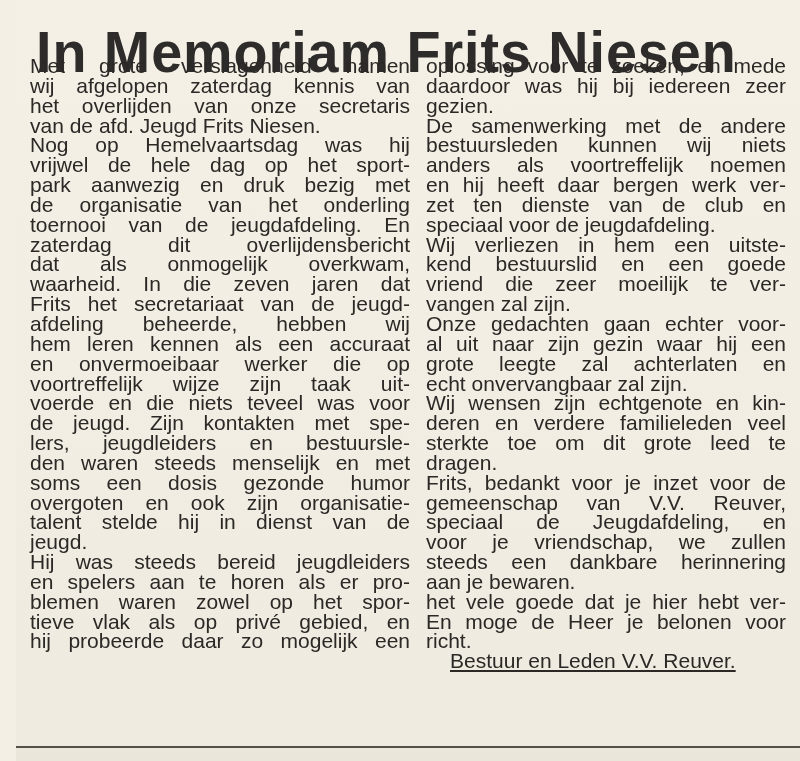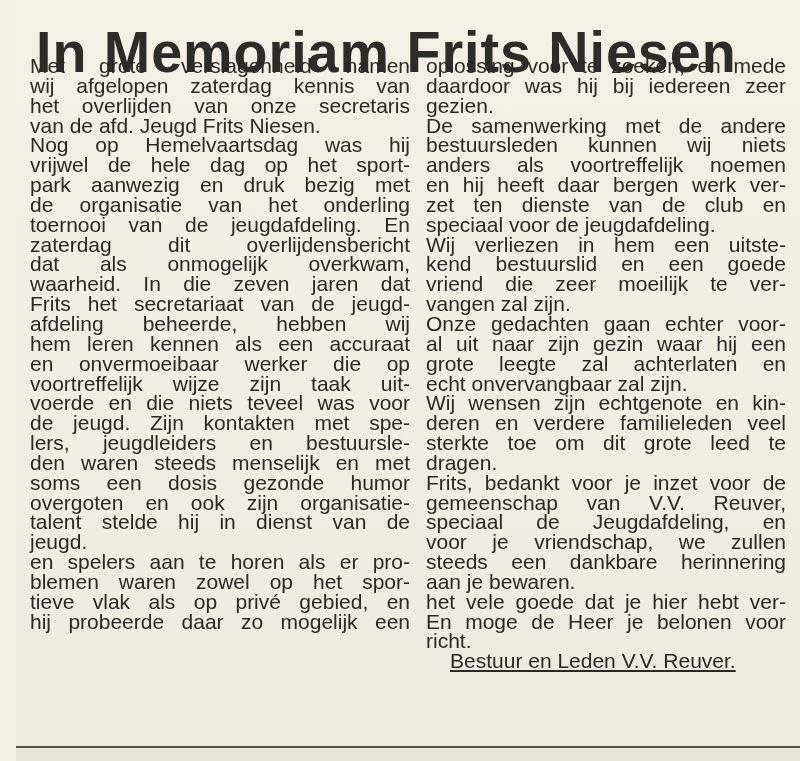--- a/index.html
+++ b/index.html
@@ -90,20 +90,21 @@
       <span class="line">en onvermoeibaar werker die op</span>
       <span class="line">voortreffelijk wijze zijn taak uit-</span>
       <span class="line">voerde en die niets teveel was voor</span>
       <span class="line">de jeugd. Zijn kontakten met spe-</span>
       <span class="line">lers, jeugdleiders en bestuursle-</span>
       <span class="line">den waren steeds menselijk en met</span>
       <span class="line">soms een dosis gezonde humor</span>
       <span class="line">overgoten en ook zijn organisatie-</span>
       <span class="line">talent stelde hij in dienst van de</span>
       <span class="line last">jeugd.</span>
+      <span class="line">Hij was steeds bereid jeugdleiders</span>
       <span class="line">en spelers aan te horen als er pro-</span>
       <span class="line">blemen waren zowel op het spor-</span>
       <span class="line">tieve vlak als op privé gebied, en</span>
       <span class="line">hij probeerde daar zo mogelijk een</span>
     </div>
 
   <div class="col col-right" id="col-right">
   <span class="line">oplossing voor te zoeken, en mede</span>
       <span class="line">daardoor was hij bij iedereen zeer</span>
       <span class="line last">gezien.</span>

